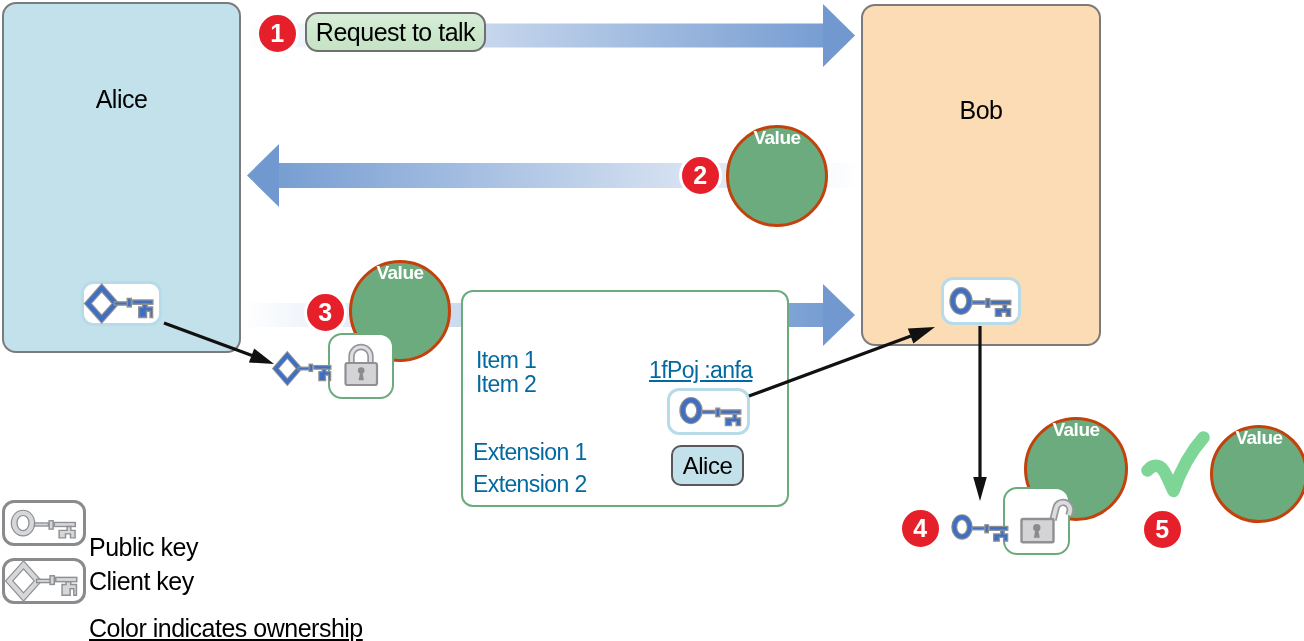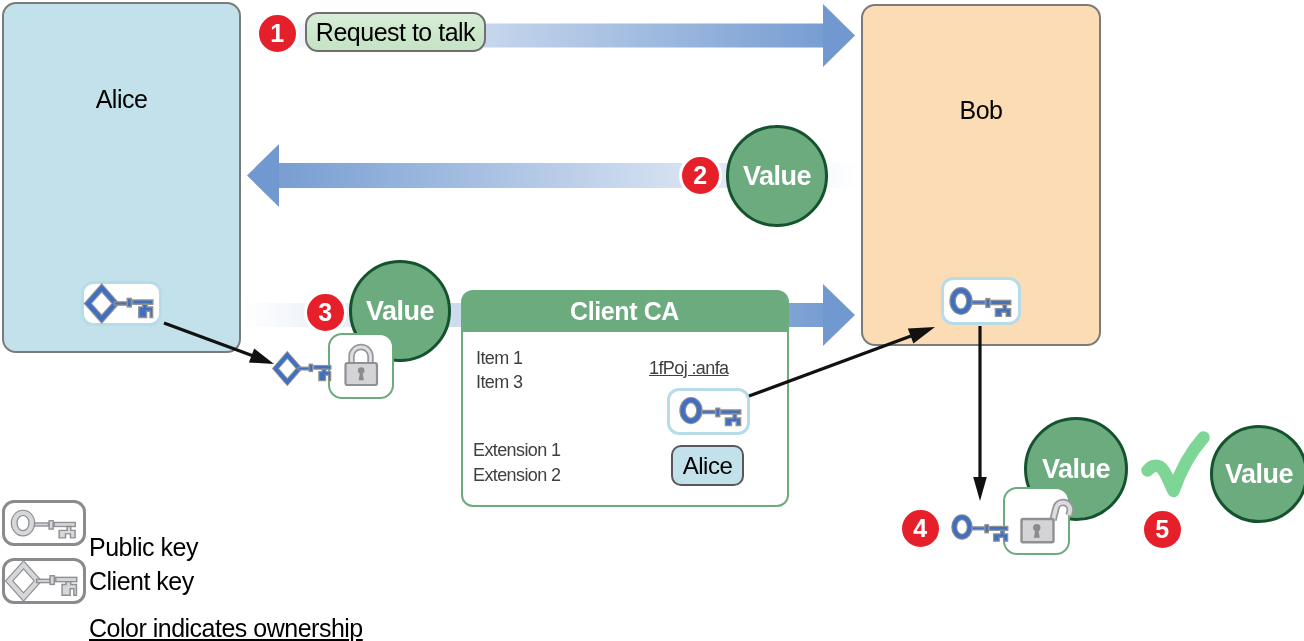--- a/index.html
+++ b/index.html
@@ -31,43 +31,43 @@
   .svg-layer{position:absolute;left:0;top:0;z-index:2;pointer-events:none;}
   .svg-icons{position:absolute;left:0;top:0;z-index:8;pointer-events:none;}
   .badge{
     position:absolute;border-radius:50%;background:var(--c-red);color:#fff;
     display:flex;align-items:center;justify-content:center;
     font-weight:bold;font-size:25px;z-index:4;
     border:3px solid #fff;line-height:1;
   }
   .value-circle{
     position:absolute;border-radius:50%;background:var(--c-green);color:#fff;
-    display:flex;align-items:center;justify-content:center;
-    font-weight:bold;font-size:27px;z-index:4;
-    border:3px solid #14532d;line-height:1;
+    display:flex;justify-content:center;
+    font-weight:bold;font-size:19px;z-index:4;
+    border:3px solid #c2410c;line-height:1;
   }
   .pill{
     position:absolute;left:305px;top:12px;width:181px;height:40px;
     background:linear-gradient(180deg,#d8edd8 0%,#cde8cd 45%,#c6e3c6 100%);
     border:2px solid #6f6f6f;border-radius:13px;box-sizing:border-box;
     display:flex;align-items:center;justify-content:center;
     font-size:25px;z-index:4;
   }
   .ca-box{
     position:absolute;left:461px;top:290px;width:328px;height:217px;
     background:#fff;border:2.5px solid var(--c-green);border-radius:12px;
     box-sizing:border-box;z-index:6;
   }
   .ca-header{
     position:absolute;left:-1px;top:-1px;width:325px;height:41px;
     background:var(--c-green);border-radius:10px 10px 0 0;
     display:flex;align-items:center;justify-content:center;
     color:#fff;font-weight:bold;font-size:25px;letter-spacing:-0.4px;
   }
-  .ca-line{position:absolute;font-size:18px;line-height:1;color:#404040;letter-spacing:-0.6px;}
+  .ca-line{position:absolute;font-size:23px;line-height:1;color:#0369a1;letter-spacing:-0.6px;}
   .icon-box{
     position:absolute;background:#fff;box-sizing:border-box;z-index:6;
   }
   .key-frame-blue{border:3px solid var(--c-icon-border);border-radius:12px;}
   .lock-frame{border:2.6px solid var(--c-green);border-radius:14px;}
   .legend-frame{border:3px solid #8b8b8d;border-radius:12px;}
   .subject-badge{
     position:absolute;left:208px;top:153px;width:73px;height:41px;
     background:var(--c-alice);border:2px solid #58585c;border-radius:10px;
     box-sizing:border-box;display:flex;align-items:center;justify-content:center;
@@ -138,28 +138,25 @@
   </div>
   <div class="value-circle" style="left:1210px;top:425px;width:92px;height:92px;">
     <span>Value</span>
   </div>
 
   <div class="pill">
     <span>Request to talk</span>
   </div>
 
   <div class="ca-box">
-    <div class="ca-header">
-      <span>Client CA</span>
-    </div>
     <div class="ca-line" style="left:13px;top:57px;">Item 1</div>
-    <div class="ca-line" style="left:13px;top:81px;">Item 3</div>
+    <div class="ca-line" style="left:13px;top:81px;">Item 2</div>
     <div class="ca-line" style="left:186px;top:67px;text-decoration:underline;">1fPoj :anfa</div>
     <div class="ca-line" style="left:10px;top:149px;">Extension 1</div>
-    <div class="ca-line" style="left:10px;top:174px;text-align:center;">Extension 2</div>
+    <div class="ca-line" style="left:10px;top:181px;text-align:center;">Extension 2</div>
     <div class="icon-box key-frame-blue" style="left:204px;top:96px;width:83px;height:47px;"></div>
     <div class="subject-badge">
       <span>Alice</span>
     </div>
   </div>
 
   <div class="icon-box key-frame-blue" style="left:81px;top:281px;width:81px;height:45px;z-index:3;"></div>
   <div class="icon-box key-frame-blue" style="left:941px;top:277px;width:80px;height:48px;"></div>
   <div class="icon-box lock-frame" style="left:328px;top:333px;width:66px;height:66px;"></div>
   <div class="icon-box lock-frame" style="left:1003px;top:487px;width:67px;height:68px;"></div>

